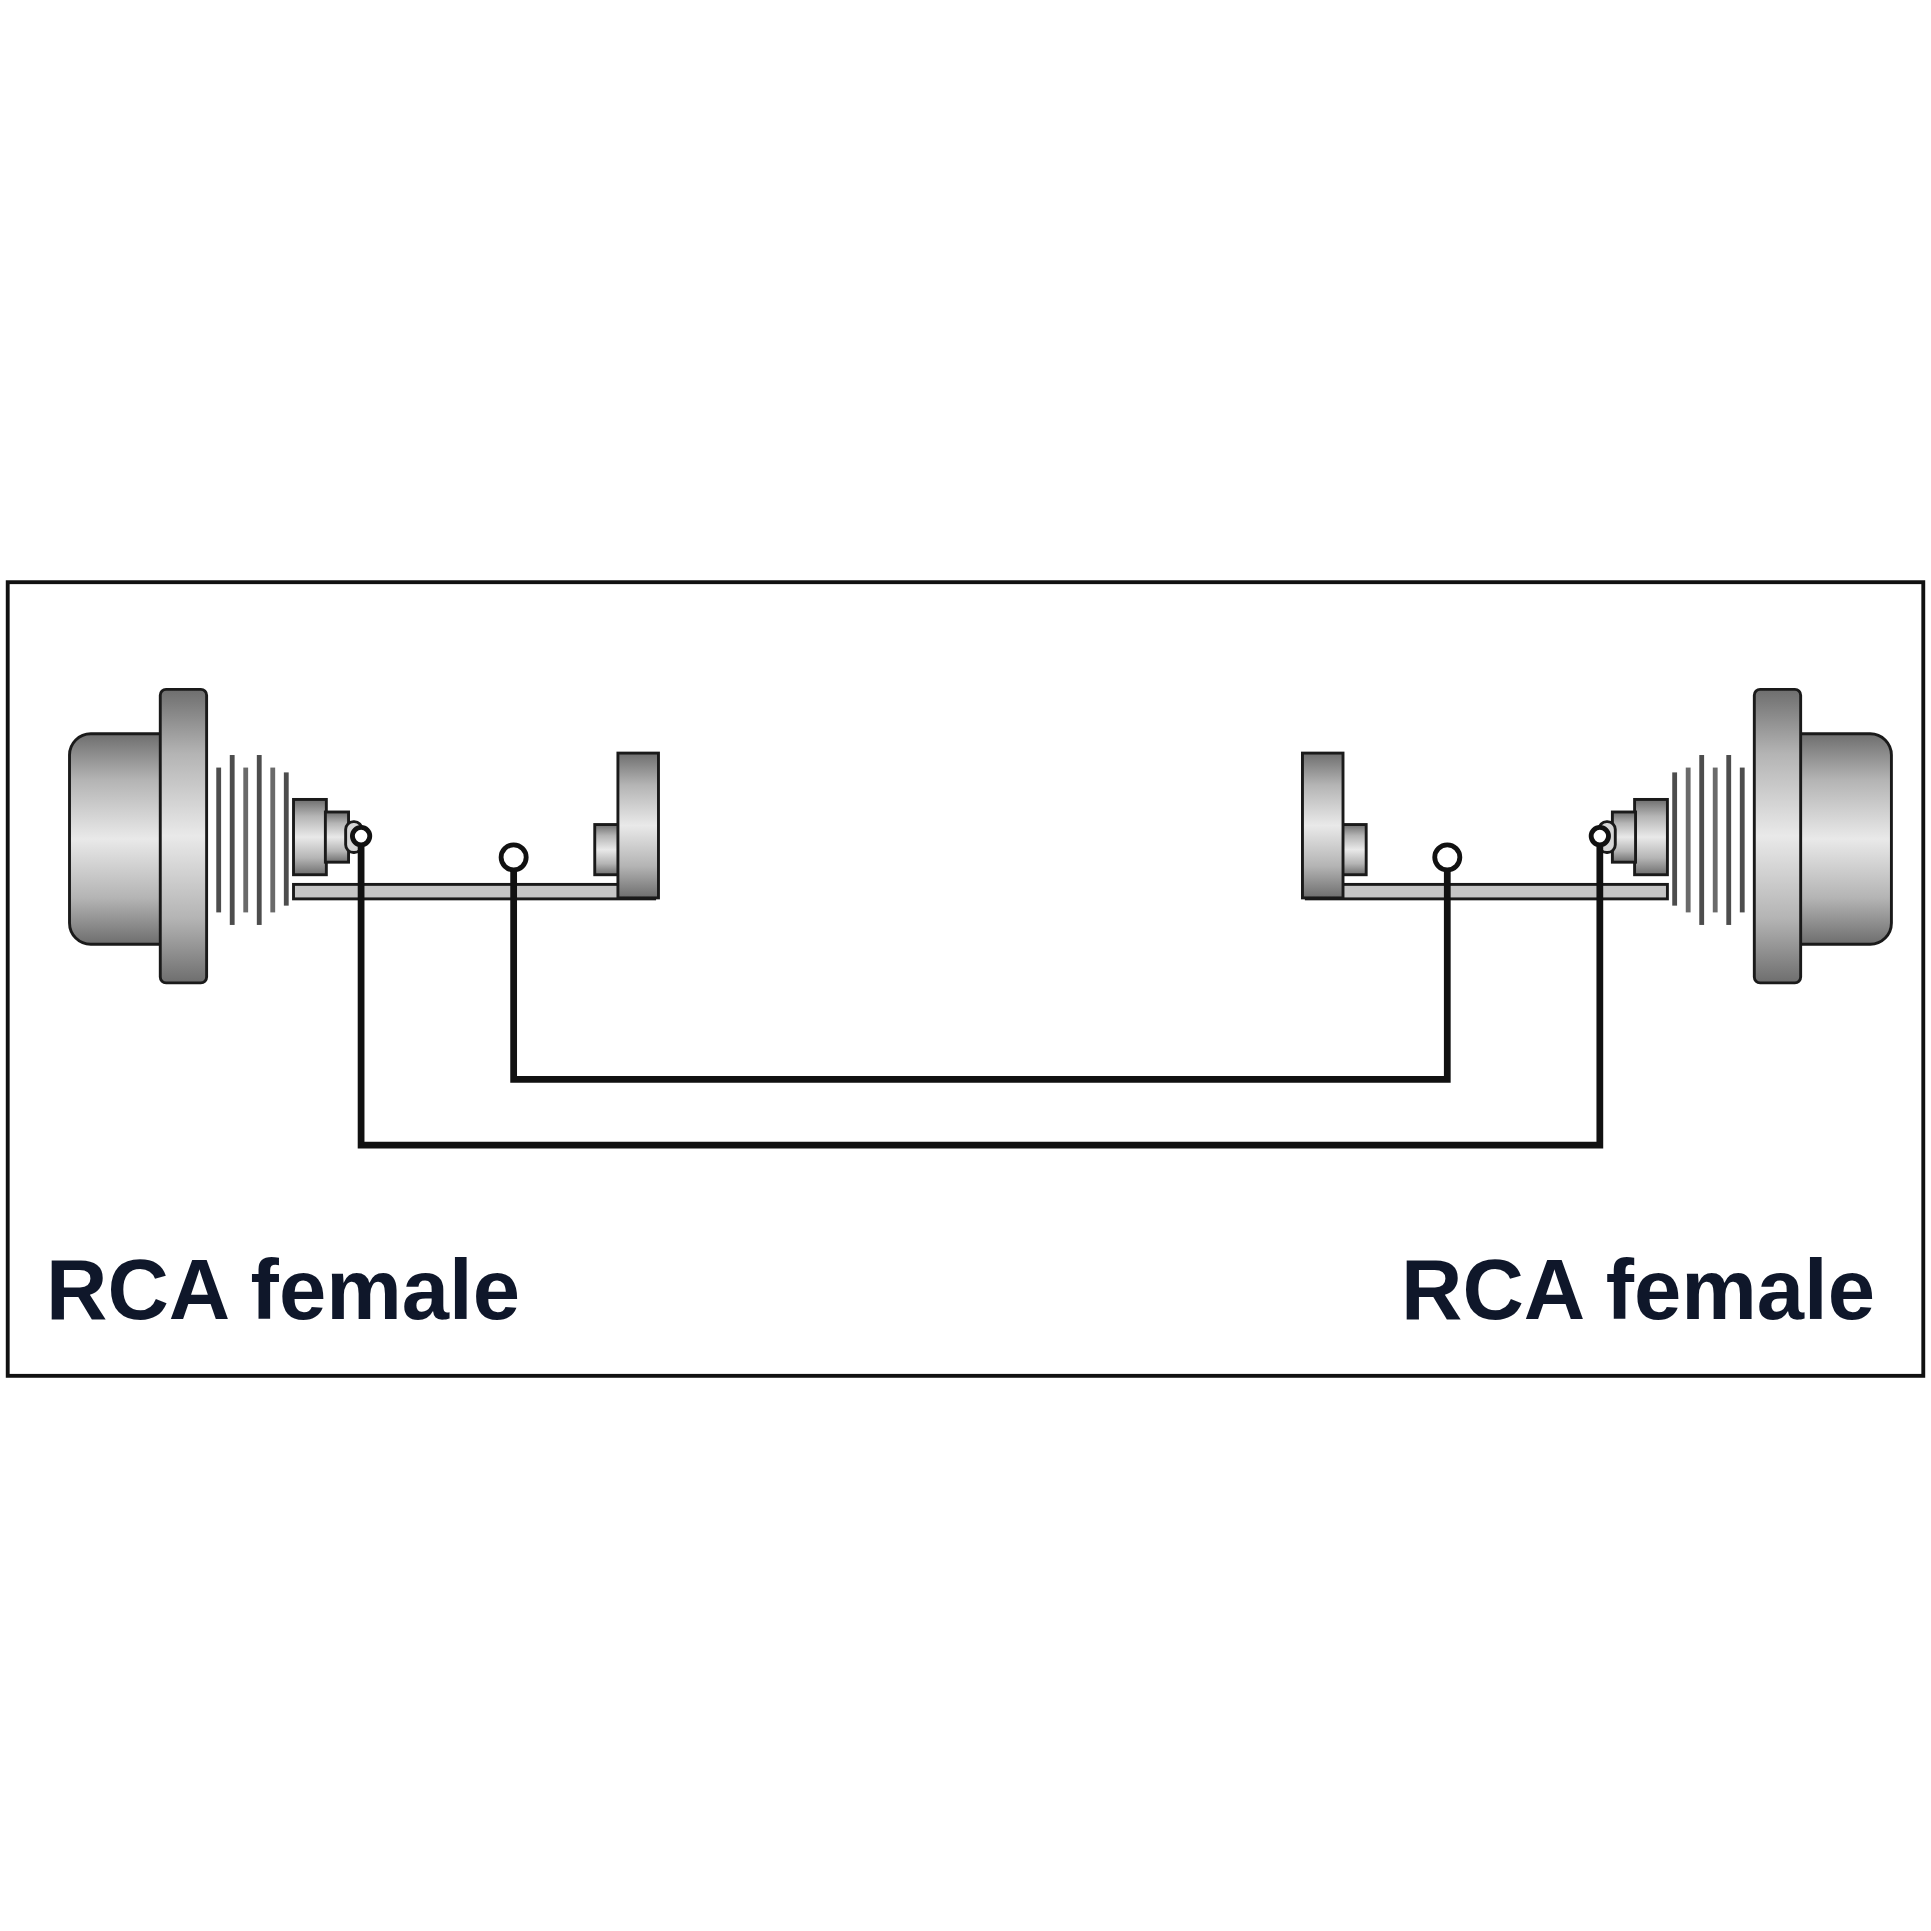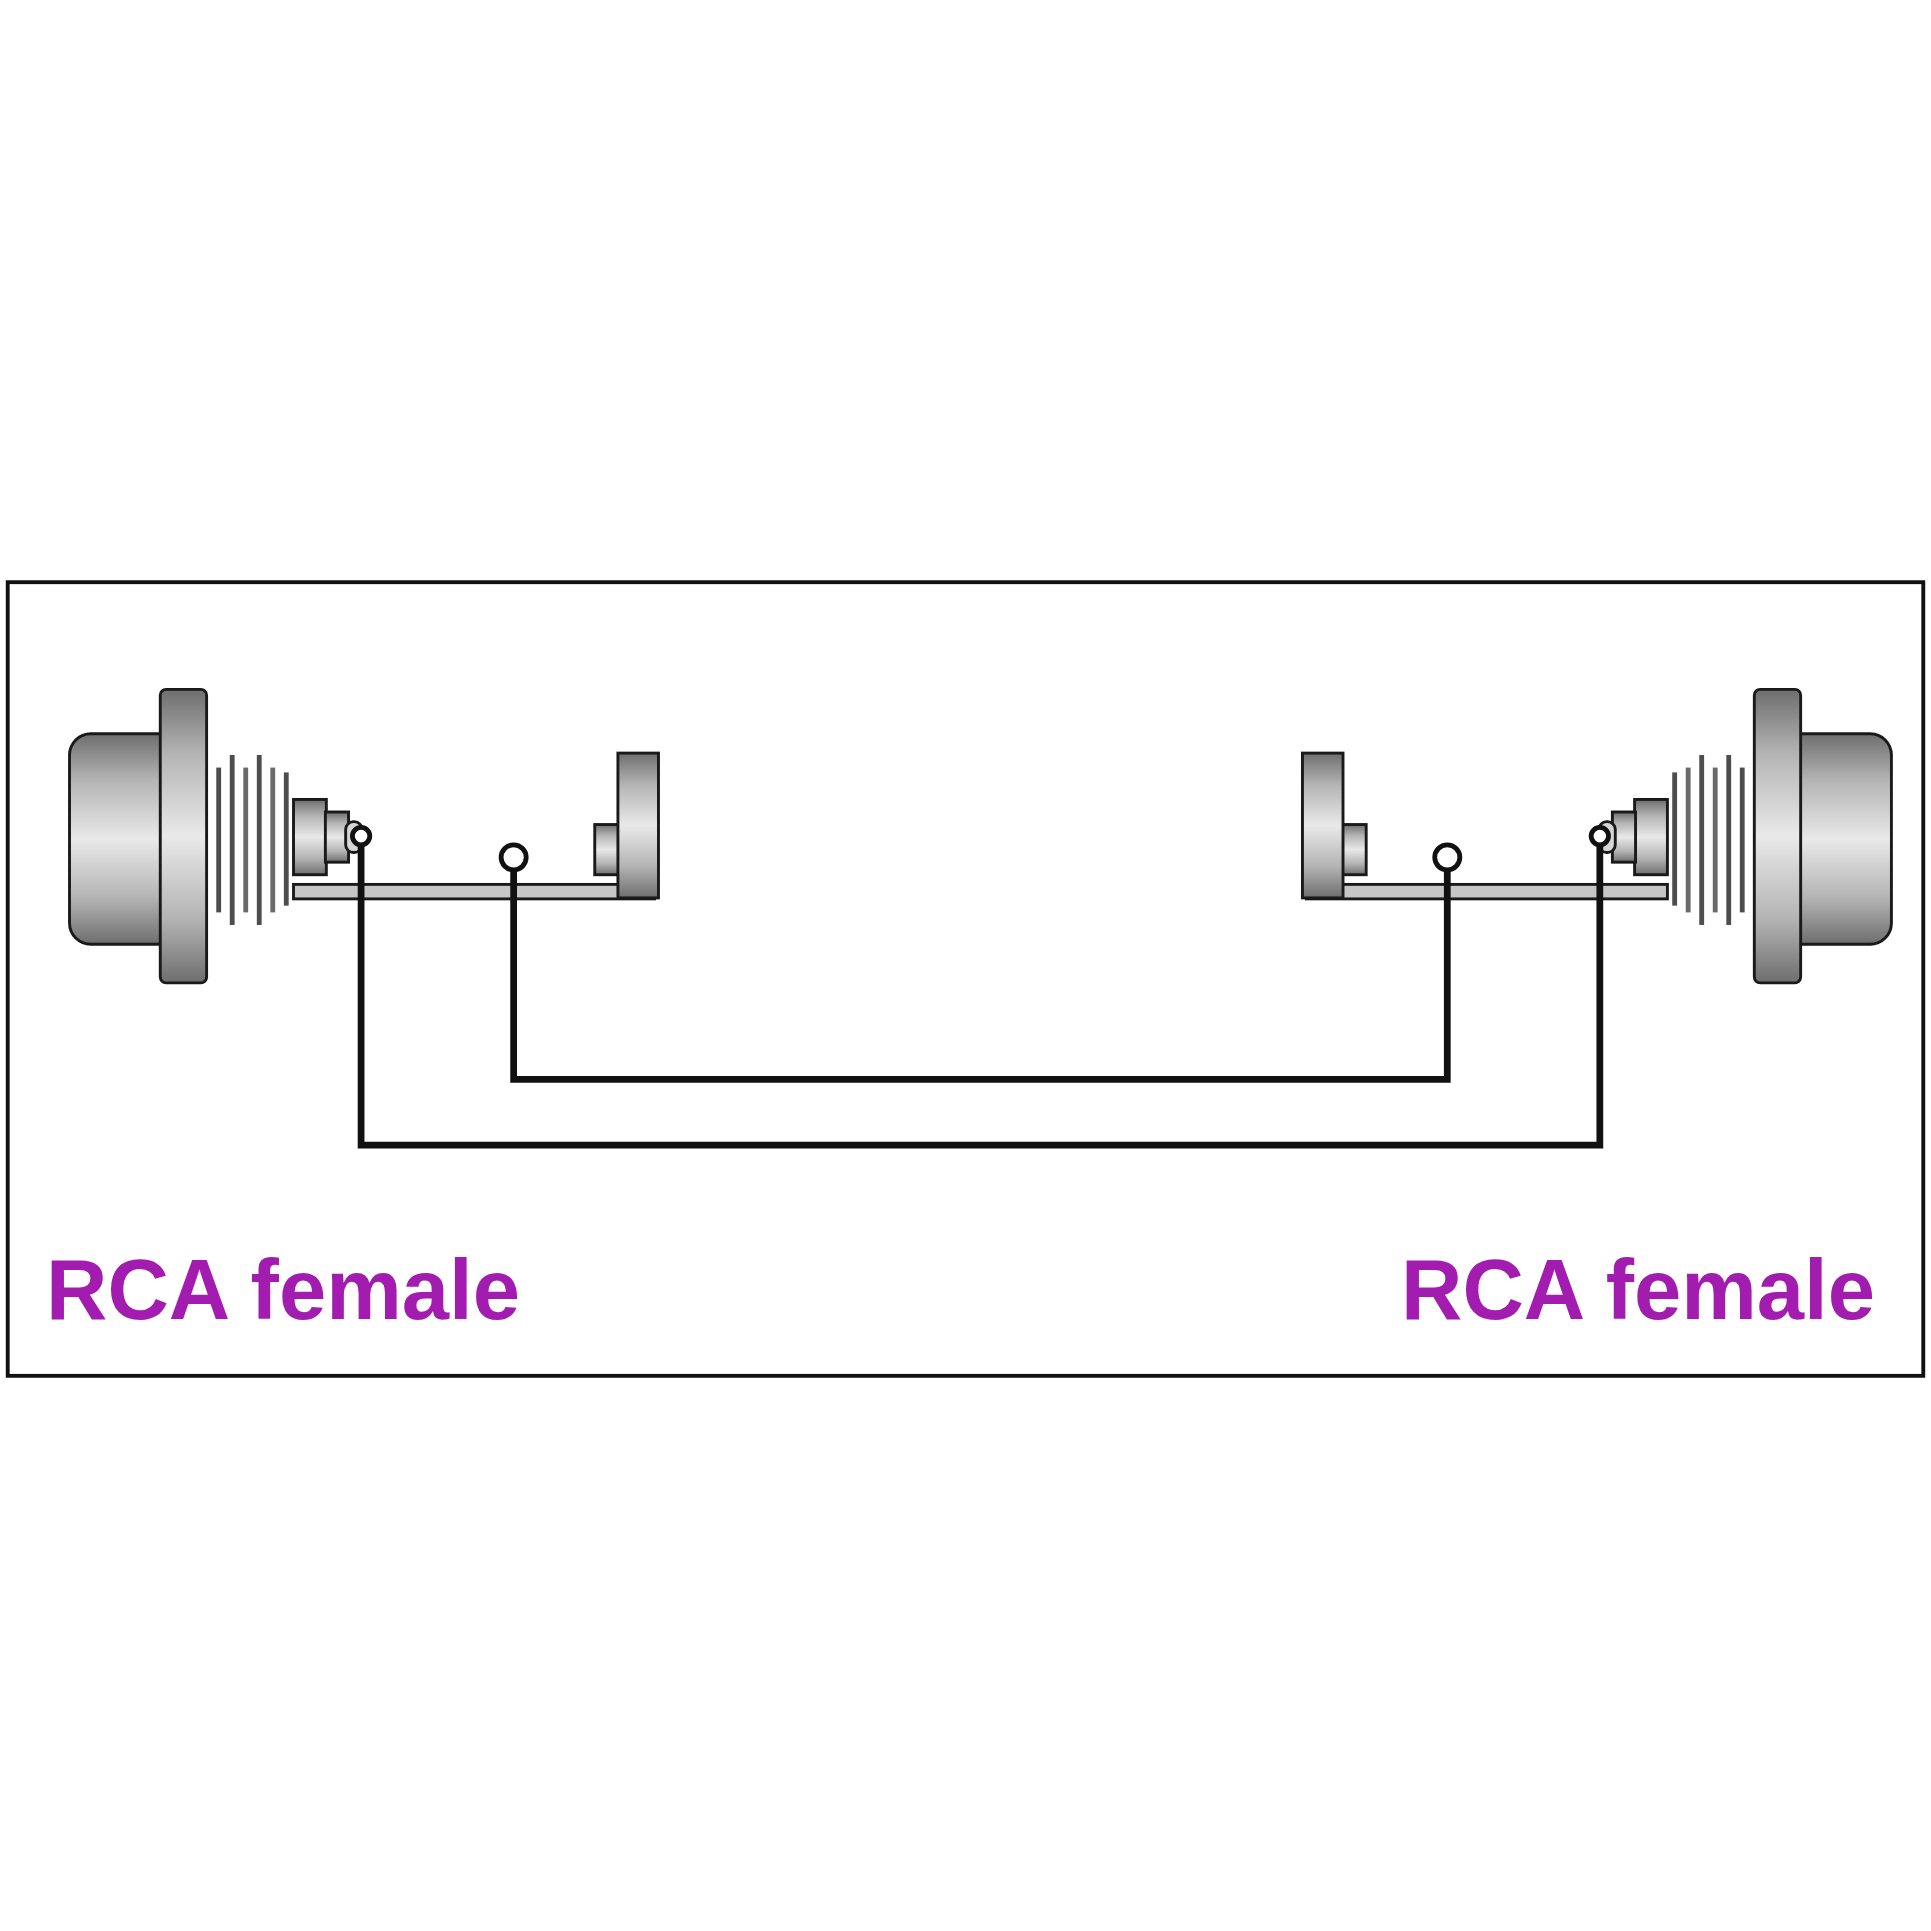--- a/index.html
+++ b/index.html
@@ -20,21 +20,21 @@
     top: 0;
     display: block;
   }
   .label {
     position: absolute;
     top: 1247px;
     font-family: "Liberation Sans", sans-serif;
     font-weight: 700;
     font-size: 85px;
     line-height: 1;
-    color: #a21caf;
+    color: #0f172a;
     white-space: nowrap;
   }
   .label-left  { left: 46px; }
   .label-right { right: 56px; }
 </style>
 </head>
 <body>
 
 <div class="canvas">
 

